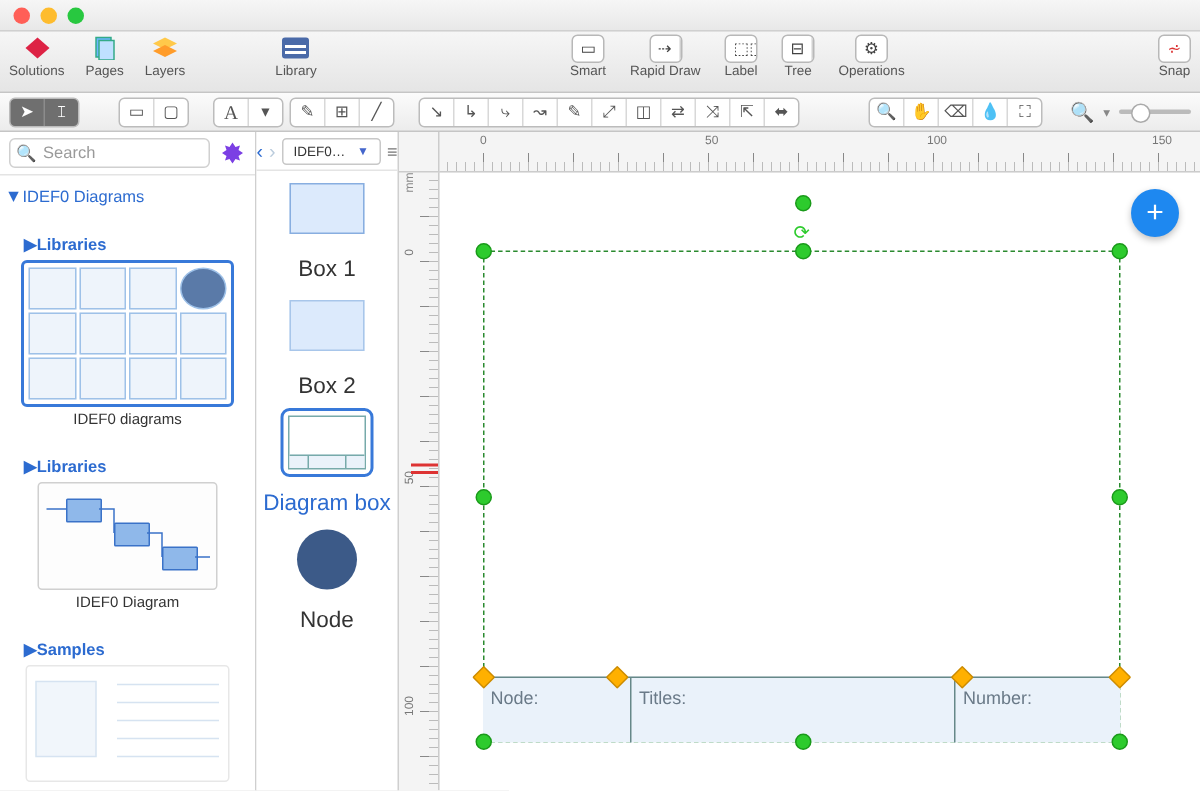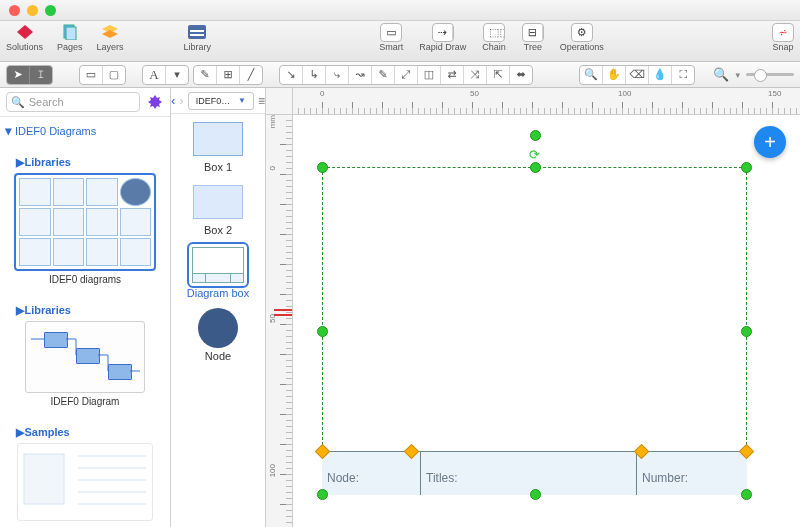--- a/index.html
+++ b/index.html
@@ -46,36 +46,36 @@
   .idef-grid div{background:#eef4fb;border:1px solid #9ec1e8}
   .tmpl{width:118px;height:70px;border:1px solid #d0d0d0;border-radius:3px;margin:2px auto;background:#fdfdfd;position:relative}
   .tmpl .b{position:absolute;background:#8fb8ea;border:1px solid #3a72c8;border-radius:1px}
   .sampl{width:134px;height:76px;border:1px solid #e2e2e2;border-radius:3px;margin:2px auto;background:#fff;opacity:.8}
   .lib-top{height:25px;width:100%;border-bottom:1px solid #e4e4e4;display:flex;align-items:center;justify-content:center;gap:4px}
   .lib-nav{color:#2c6bd0;font-size:13px}
   .lib-sel{flex:1;max-width:52px;border:1px solid #c8c8c8;border-radius:3px;height:16px;font-size:9px;display:flex;align-items:center;padding:0 7px;justify-content:space-between;background:#fff}
   .lib-items{flex:1;overflow:auto;width:100%;padding:6px 0}
   .lib-item{display:flex;flex-direction:column;align-items:center;margin-bottom:10px}
   .lib-shape{width:54px;height:38px;display:flex;align-items:center;justify-content:center}
-  .lib-lbl{font-size:11px;color:#333;margin-top:3px}
+  .lib-lbl{font-size:15px;color:#333;margin-top:13px}
   .lib-item.sel .lib-shape{outline:2px solid #3879d9;outline-offset:2px;border-radius:2px}
   .lib-item.sel .lib-lbl{color:#2c6bd0}
   .canvas-wrap{flex:1;position:relative;background:#fff;overflow:hidden}
   .ruler-c{position:absolute;left:0;top:0;width:26px;height:26px;background:#f4f4f4;border-right:1px solid #ccc;border-bottom:1px solid #ccc;z-index:3}
   .ruler-h{position:absolute;left:26px;right:0;top:0;height:26px;background:#f4f4f4;border-bottom:1px solid #ccc;z-index:2;background-image:repeating-linear-gradient(to right,#bbb 0 1px,transparent 1px 6px),repeating-linear-gradient(to right,#888 0 1px,transparent 1px 30px);background-position:0 20px,0 14px;background-size:6px 6px,30px 12px;background-repeat:repeat-x}
   .ruler-h .n{position:absolute;top:1px;font-size:8px;color:#777}
   .ruler-v{position:absolute;top:26px;bottom:0;left:0;width:26px;background:#f4f4f4;border-right:1px solid #ccc;z-index:2;background-image:repeating-linear-gradient(to bottom,#bbb 0 1px,transparent 1px 6px),repeating-linear-gradient(to bottom,#888 0 1px,transparent 1px 30px);background-position:20px 0,14px 0;background-size:6px 6px,12px 30px;background-repeat:repeat-y}
   .ruler-v .n{position:absolute;left:2px;font-size:8px;color:#777;writing-mode:vertical-rl;transform:rotate(180deg)}
   .ruler-v .red{position:absolute;left:8px;width:18px;height:2px;background:#d33}
   .unit{position:absolute;left:2px;top:27px;font-size:8px;color:#888;z-index:3;writing-mode:vertical-rl;transform:rotate(180deg)}
   .canvas{position:absolute;left:26px;top:26px;right:0;bottom:0;background:#fff}
   .shape-sel{position:absolute;left:30px;top:53px;width:425px;height:328px}
   .dash{position:absolute;inset:0;border:1.5px dashed #2a8a2f;background:rgba(255,255,255,0)}
   .footer{position:absolute;left:0;right:0;bottom:0;height:43px;border-top:1.5px solid #688;display:flex;background:#eaf2fa}
-  .footer .col{border-right:1.5px solid #688;padding:19px 5px;color:#6a7a88;font-size:12px}
+  .footer .col{border-right:1.5px solid #688;padding:6px 5px;color:#6a7a88;font-size:12px}
   .footer .col:last-child{border-right:none}
   .hdl{position:absolute;width:9px;height:9px;border-radius:50%;background:#2dcb2d;border:1px solid #1a9a1a}
   .hdly{background:#ffb000;border-color:#cc8b00;transform:rotate(45deg);border-radius:1px}
   .rot{position:absolute;left:50%;top:-20px;transform:translateX(-50%);color:#2dcb2d;font-size:13px}
   .fab{position:absolute;right:14px;top:12px;width:32px;height:32px;border-radius:50%;background:#1e88f0;color:#fff;display:flex;align-items:center;justify-content:center;font-size:20px;box-shadow:0 2px 5px rgba(0,0,0,.25)}
   svg{display:block}
 </style>
 </head>
 <body>
 
@@ -148,21 +148,21 @@
               </span>
             </div>
           <div class="tb-lbl">Rapid Draw</div>
         </div>
         <div class="tb-btn">
           <div class="tb-icon">
               <span class="seg">
                 <span>⬚⬚</span>
               </span>
             </div>
-          <div class="tb-lbl">Chain</div>
+          <div class="tb-lbl">Label</div>
         </div>
         <div class="tb-btn">
           <div class="tb-icon">
               <span class="seg">
                 <span>⊟</span>
                 <span>▾</span>
               </span>
             </div>
           <div class="tb-lbl">Tree</div>
         </div>

